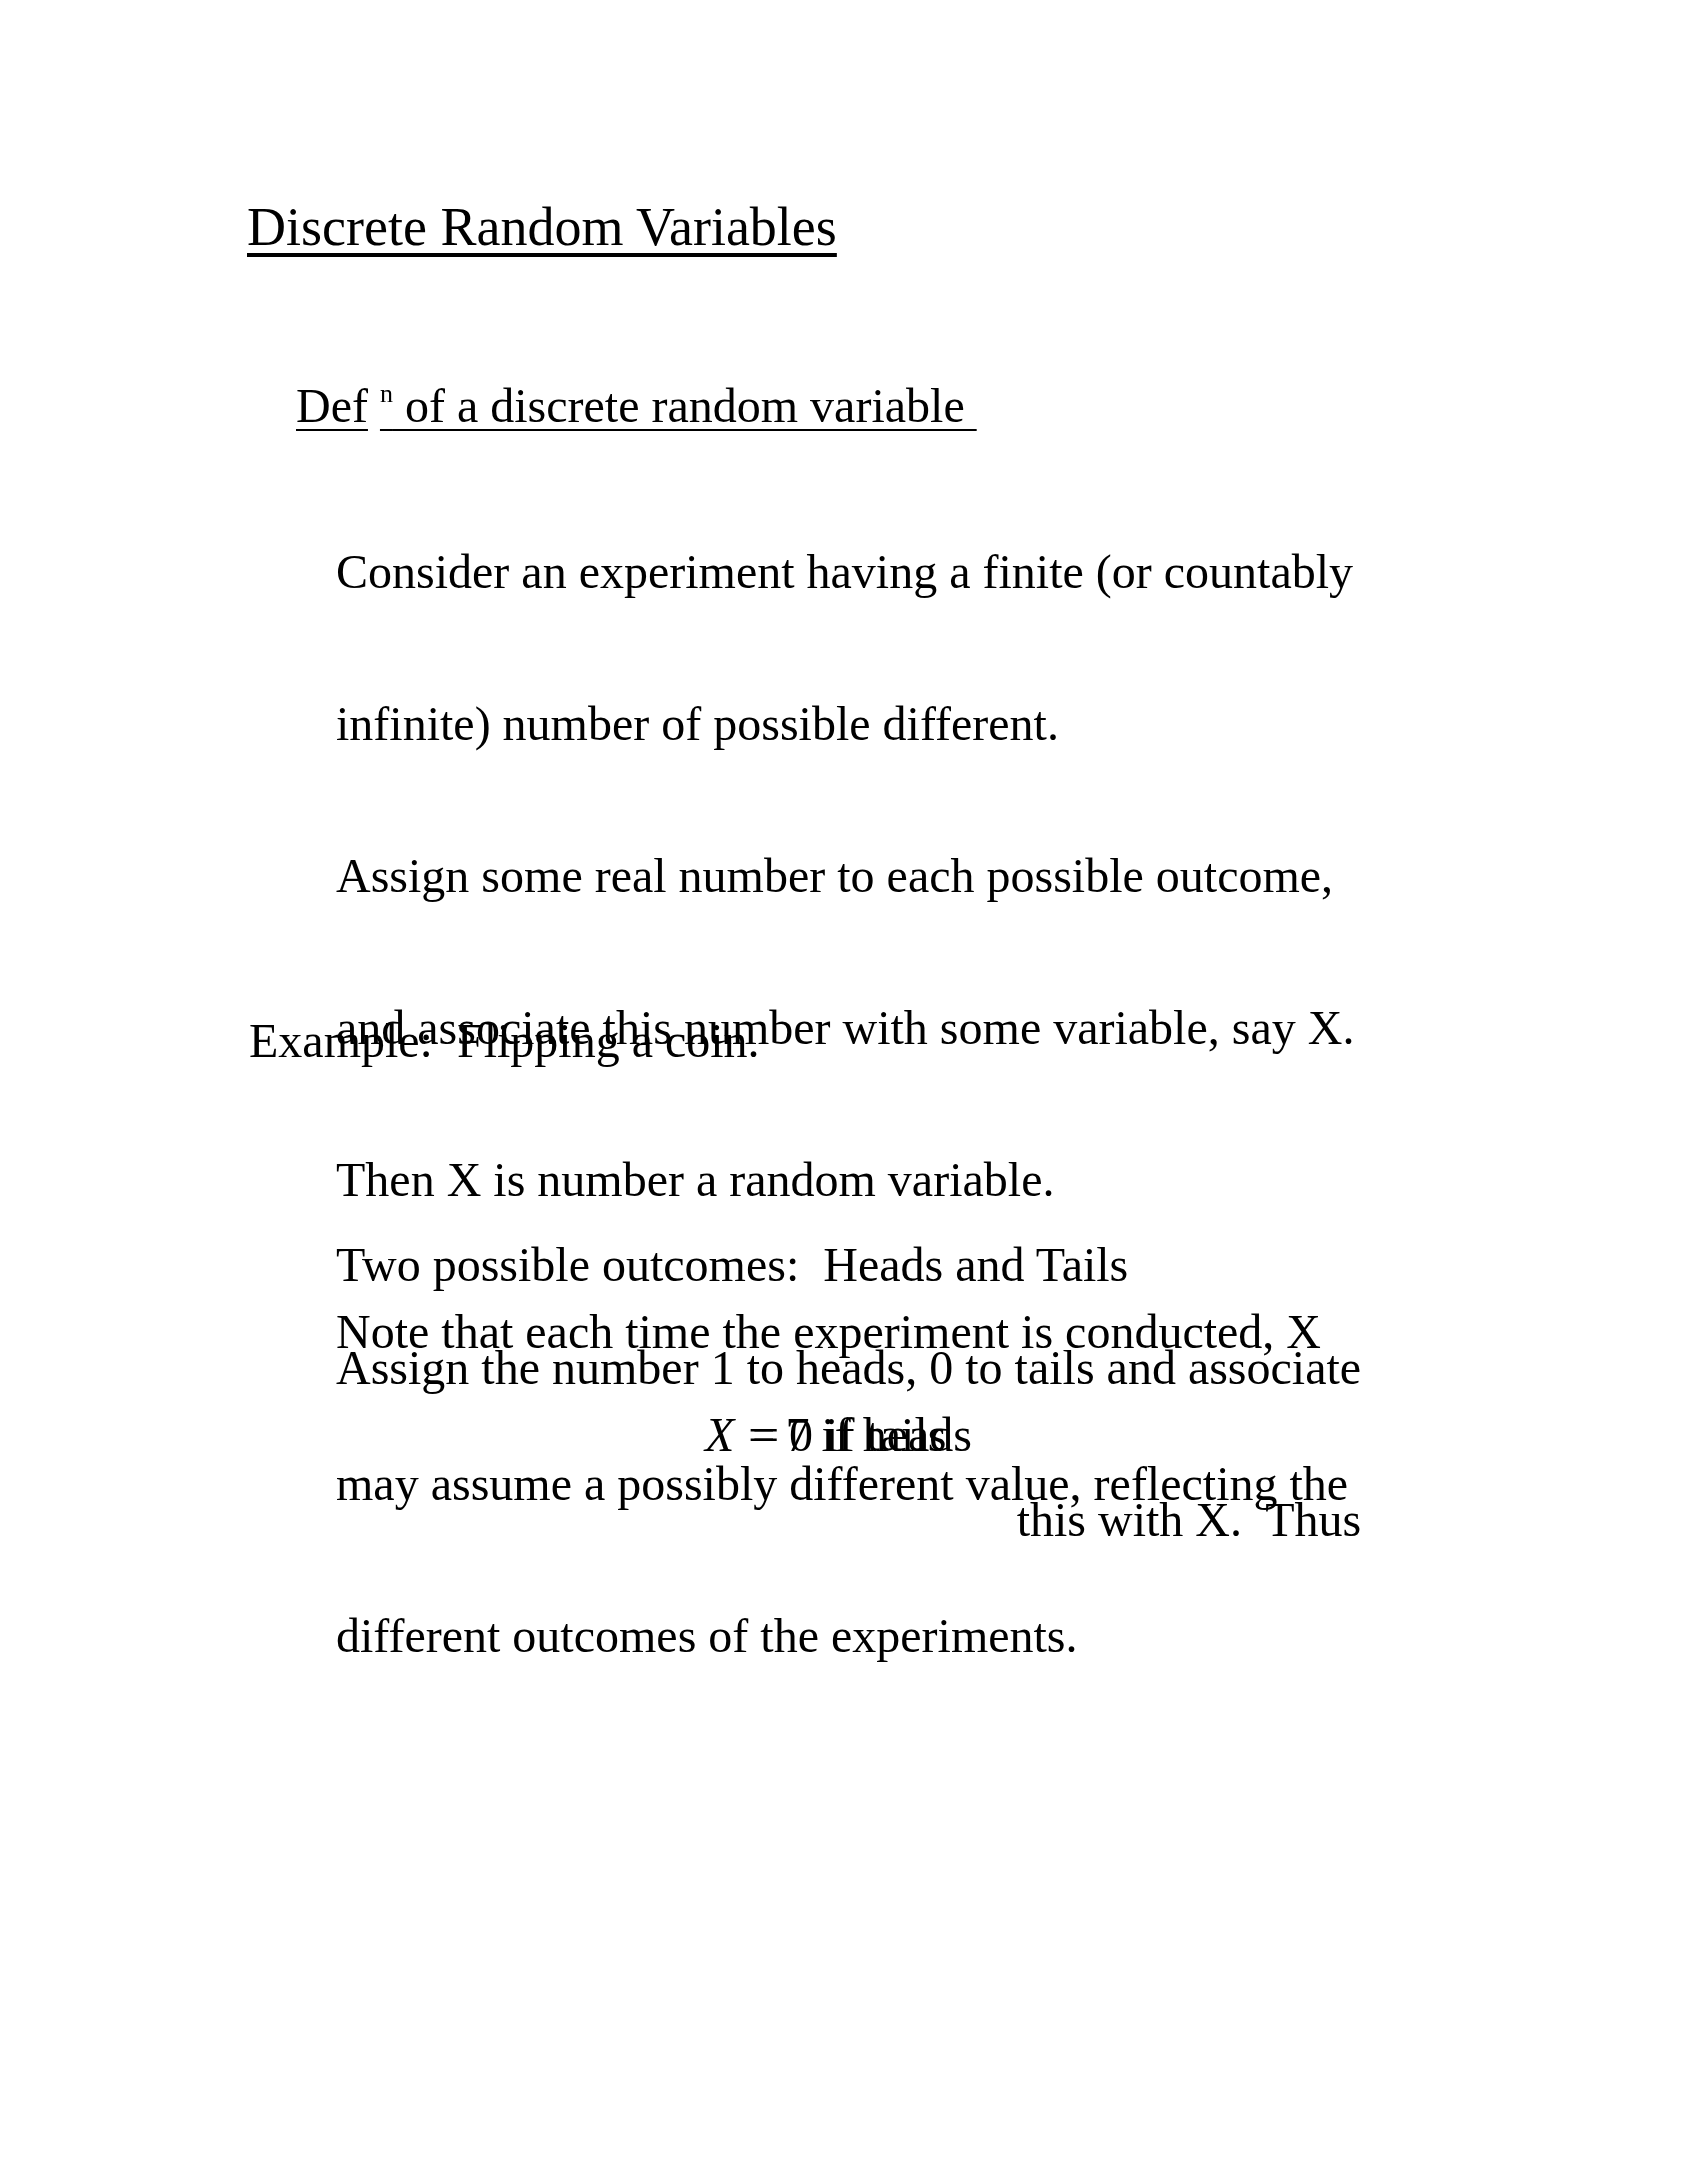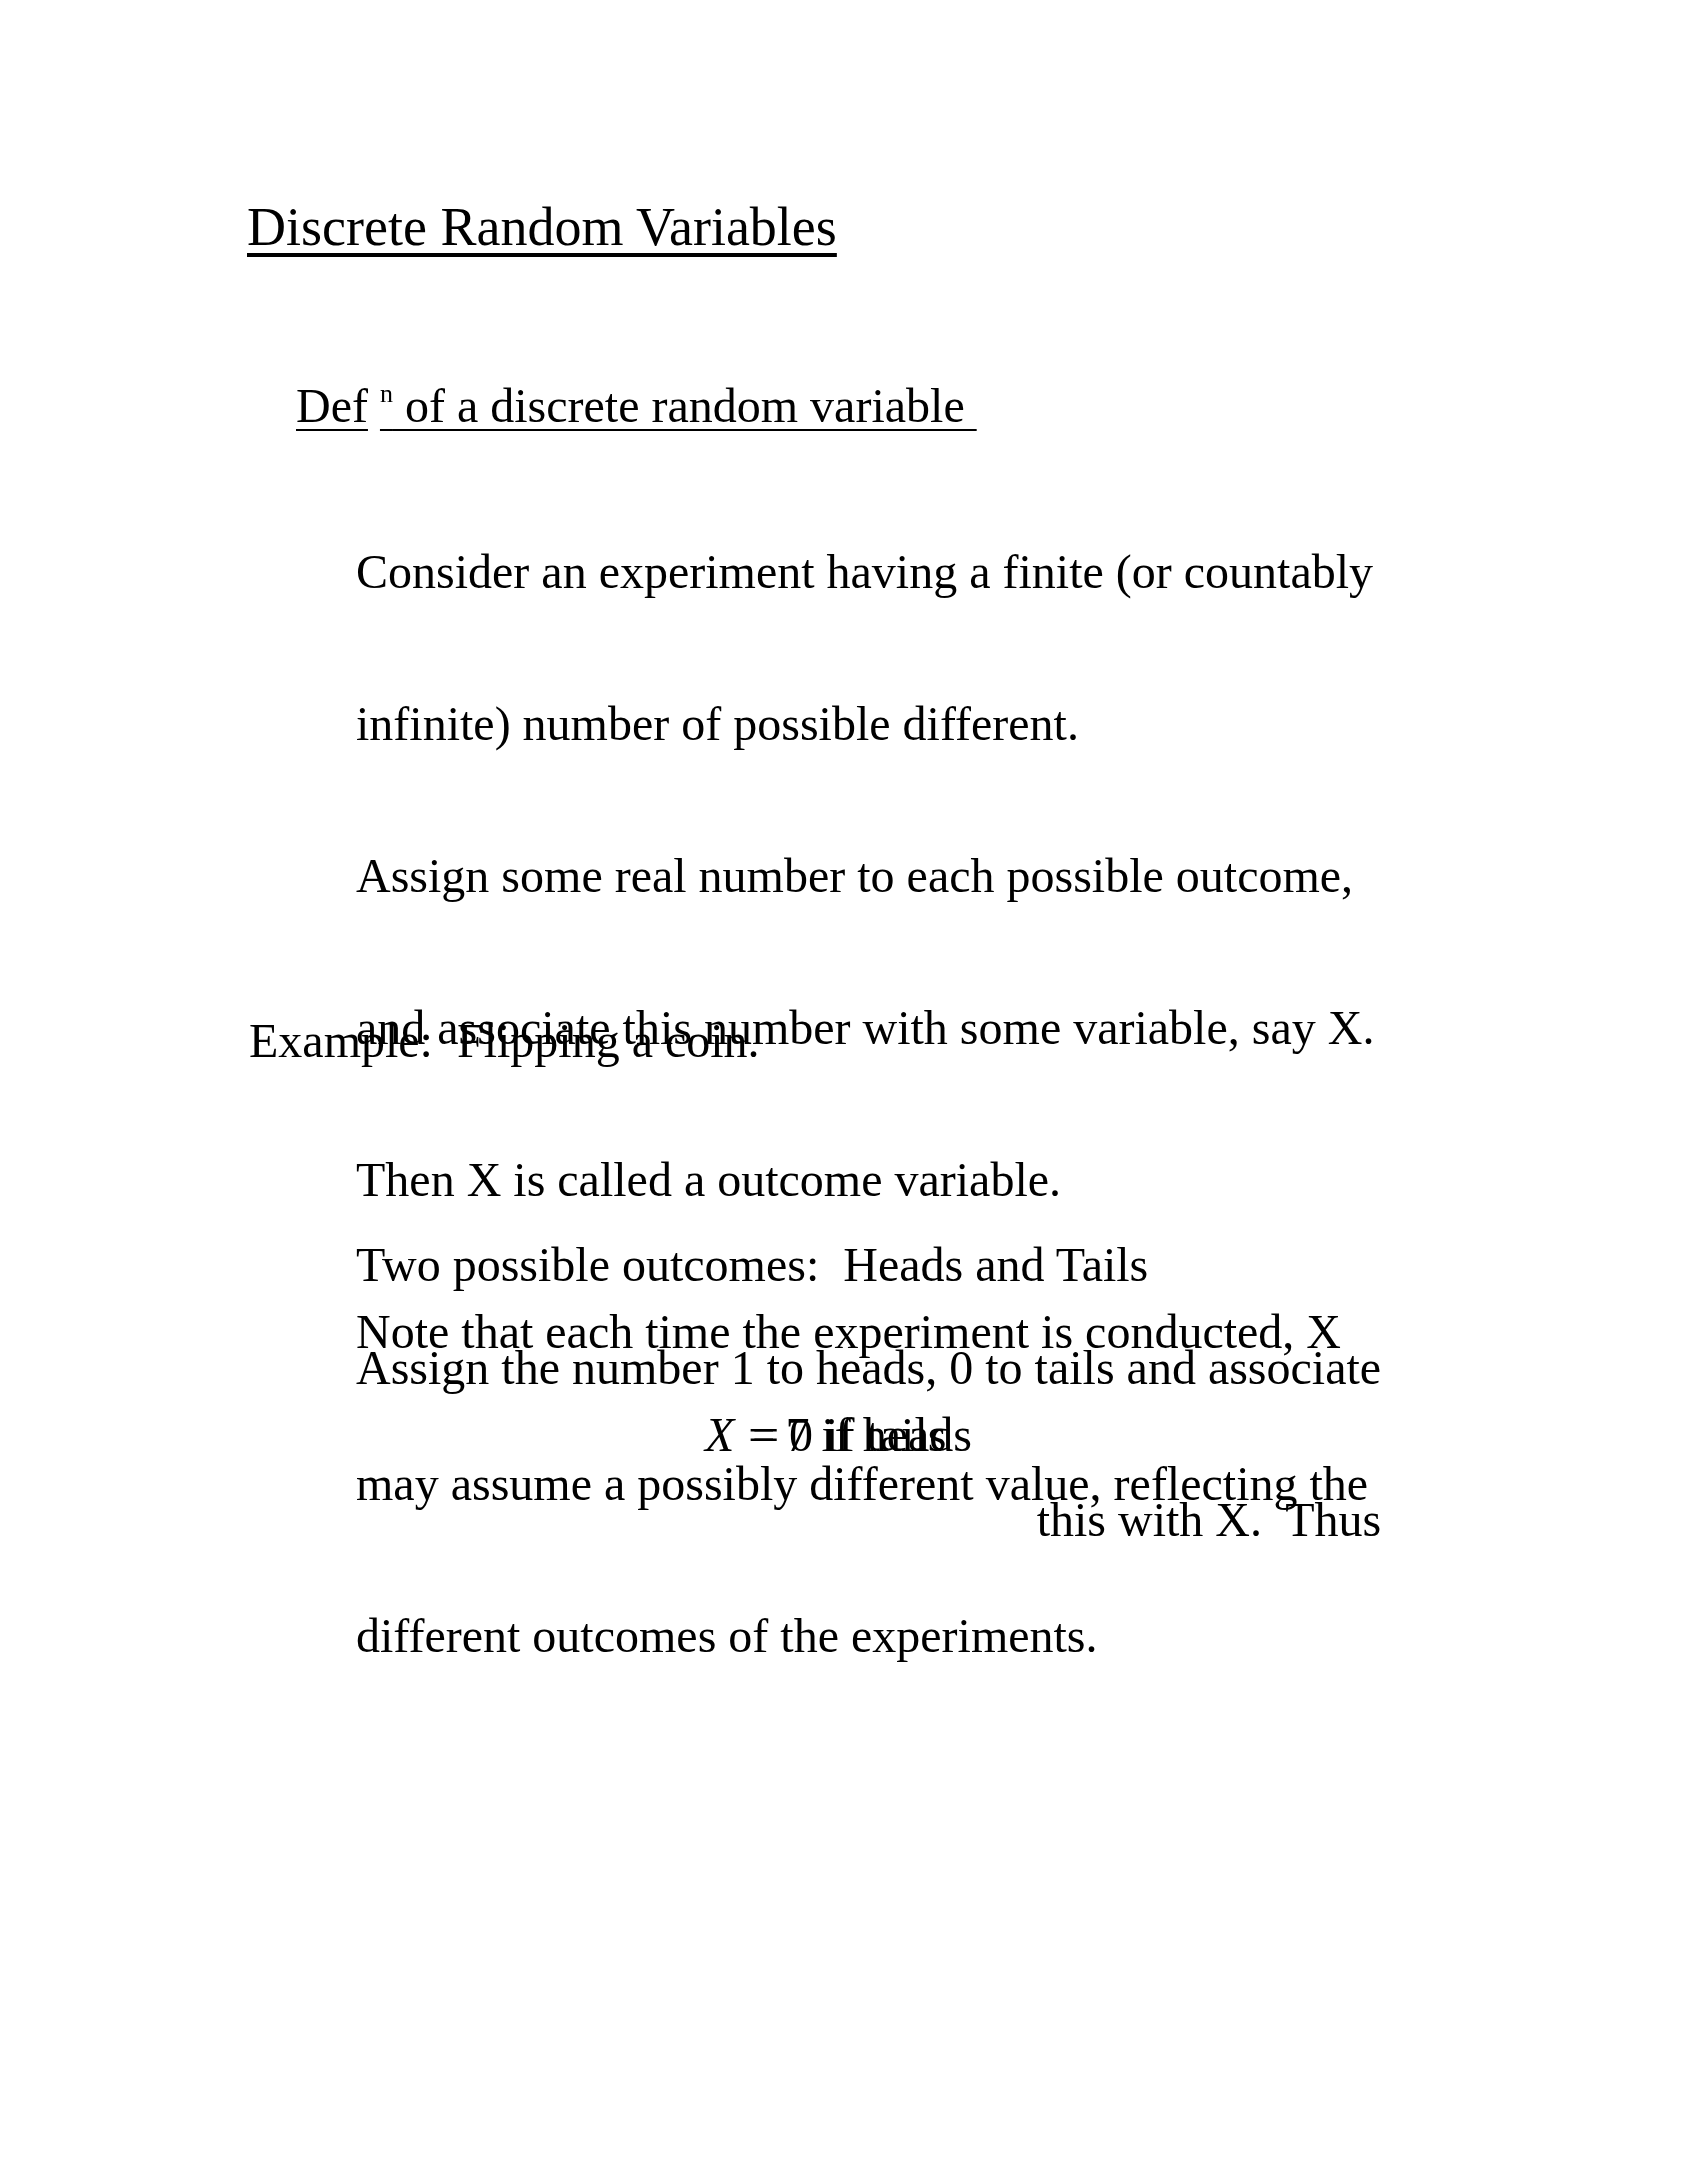--- a/index.html
+++ b/index.html
@@ -37,21 +37,21 @@
       text-decoration: underline;
       text-decoration-thickness: 2px;
       text-underline-offset: 7px;
     }
     .def-heading sup {
       font-size: 26px;
       vertical-align: 20px;
       line-height: 0;
     }
     .para {
-      left: 356px;
+      left: 336px;
       font-size: 48px;
     }
     .para-line {
       display: block;
       height: 56px;
       line-height: 56px;
     }
     .block-def {
       top: 448px;
     }
@@ -98,21 +98,21 @@
 
   <div class="abs def-heading">
     <span class="u">Def</span><span> </span><span class="u"><sup>n</sup><span> of a discrete random variable </span></span>
   </div>
 
   <div class="abs para block-def">
     <span class="para-line">Consider an experiment having a finite (or countably</span>
     <span class="para-line">infinite) number of possible different.</span>
     <span class="para-line">Assign some real number to each possible outcome,</span>
     <span class="para-line">and associate this number with some variable, say X.</span>
-    <span class="para-line">Then X is called a outcome variable.</span>
+    <span class="para-line">Then X is number a random variable.</span>
     <span class="para-line">Note that each time the experiment is conducted, X</span>
     <span class="para-line">may assume a possibly different value, reflecting the</span>
     <span class="para-line">different outcomes of the experiments.</span>
   </div>
 
   <div class="abs example">Example:  Flipping a coin.</div>
 
   <div class="abs para outcomes">
     <span class="para-line">Two possible outcomes:  Heads and Tails</span>
   </div>

